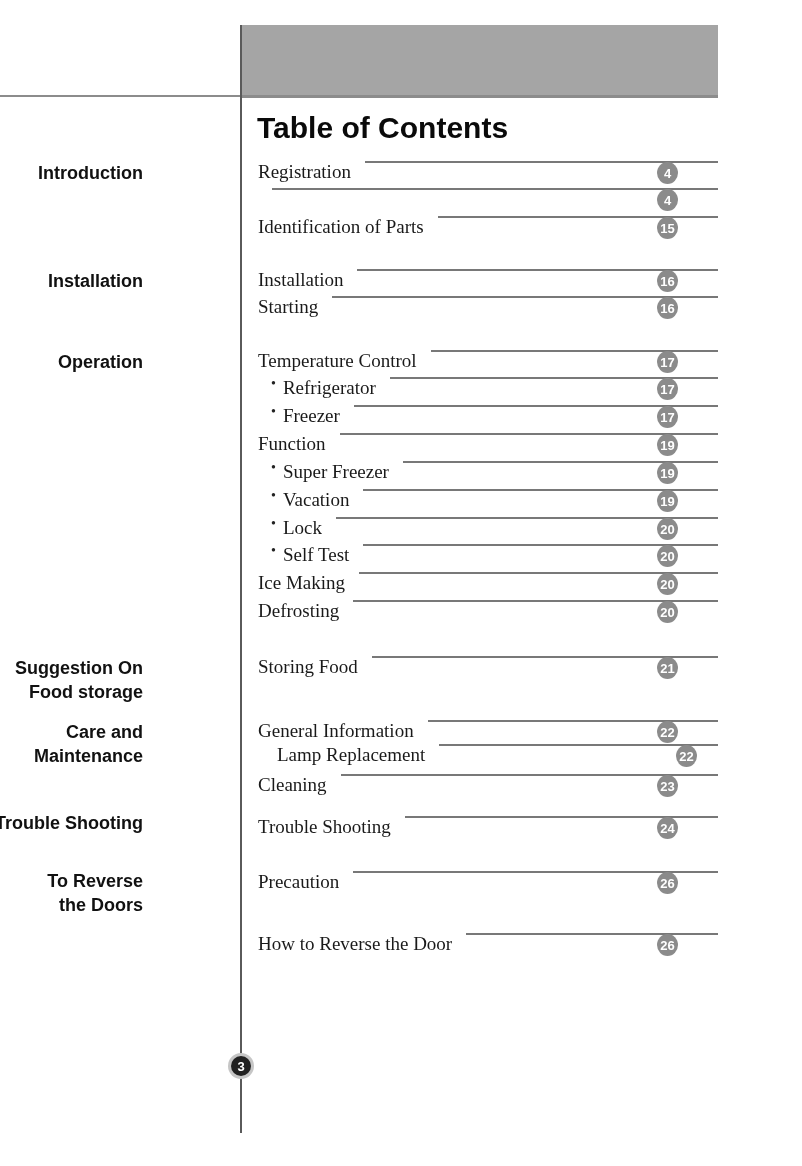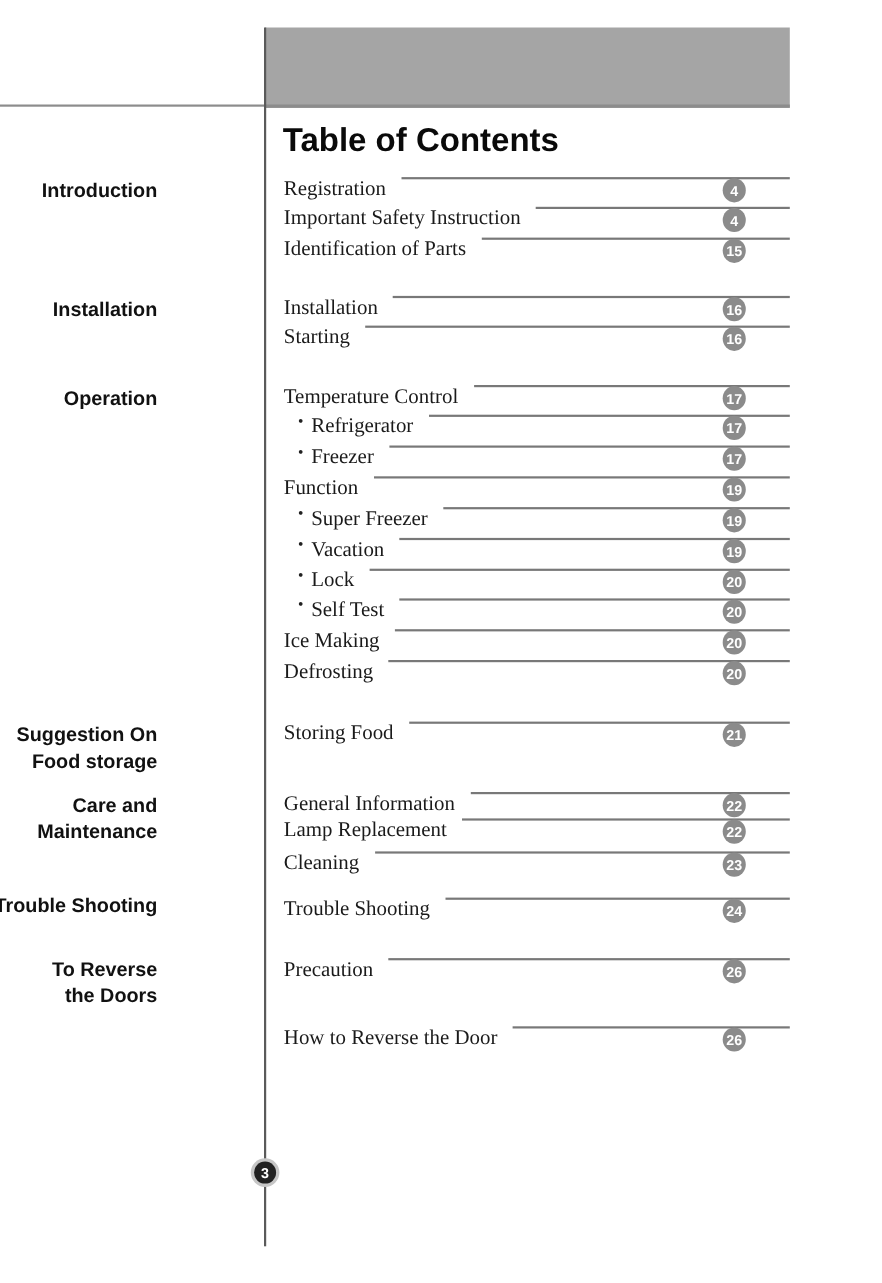--- a/index.html
+++ b/index.html
@@ -134,21 +134,20 @@
     </div>
   <div>
       <div class="toc-row" style="top: 161px;">
 
     <span class="entry-text">Registration</span>
     <span class="leader"></span>
     <span class="badge">4</span>
   </div>
       <div class="toc-row" style="top: 188px;">
 
-    <span class="entry-text">Important Safety Instruction</span>
     <span class="leader"></span>
     <span class="badge">4</span>
   </div>
       <div class="toc-row" style="top: 216px;">
 
     <span class="entry-text">Identification of Parts</span>
     <span class="leader"></span>
     <span class="badge">15</span>
   </div>
       <div class="toc-row" style="top: 269px;">
@@ -228,21 +227,21 @@
     <span class="entry-text">Storing Food</span>
     <span class="leader"></span>
     <span class="badge">21</span>
   </div>
       <div class="toc-row" style="top: 720px;">
 
     <span class="entry-text">General Information</span>
     <span class="leader"></span>
     <span class="badge">22</span>
   </div>
-      <div class="toc-row" style="top: 744px;">
+      <div class="toc-row" style="top: 744px; margin-left: 19px;">
 
     <span class="entry-text">Lamp Replacement</span>
     <span class="leader"></span>
     <span class="badge">22</span>
   </div>
       <div class="toc-row" style="top: 774px;">
 
     <span class="entry-text">Cleaning</span>
     <span class="leader"></span>
     <span class="badge">23</span>

